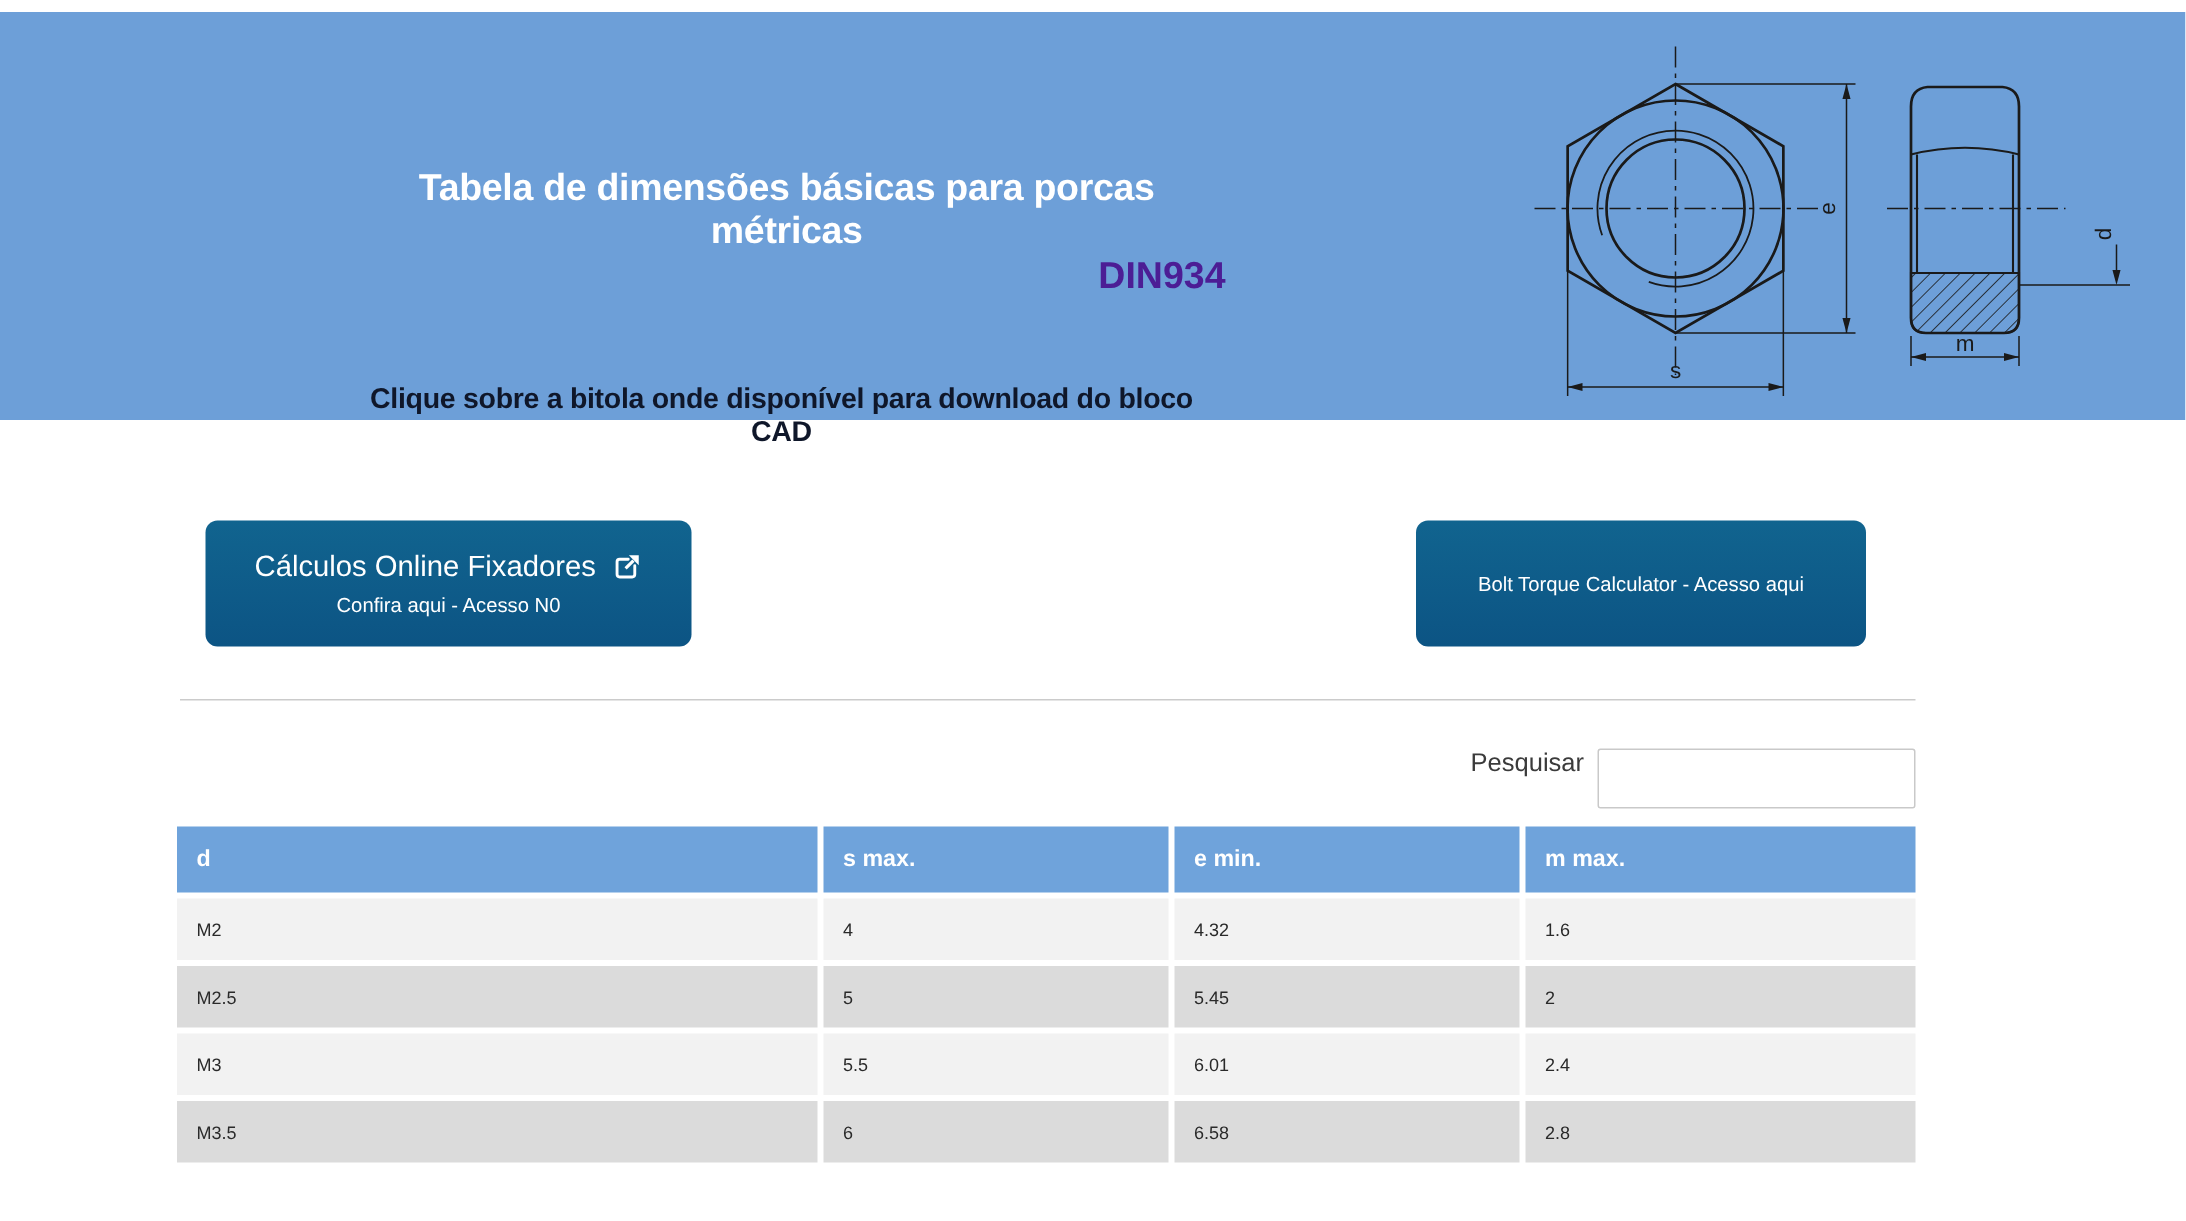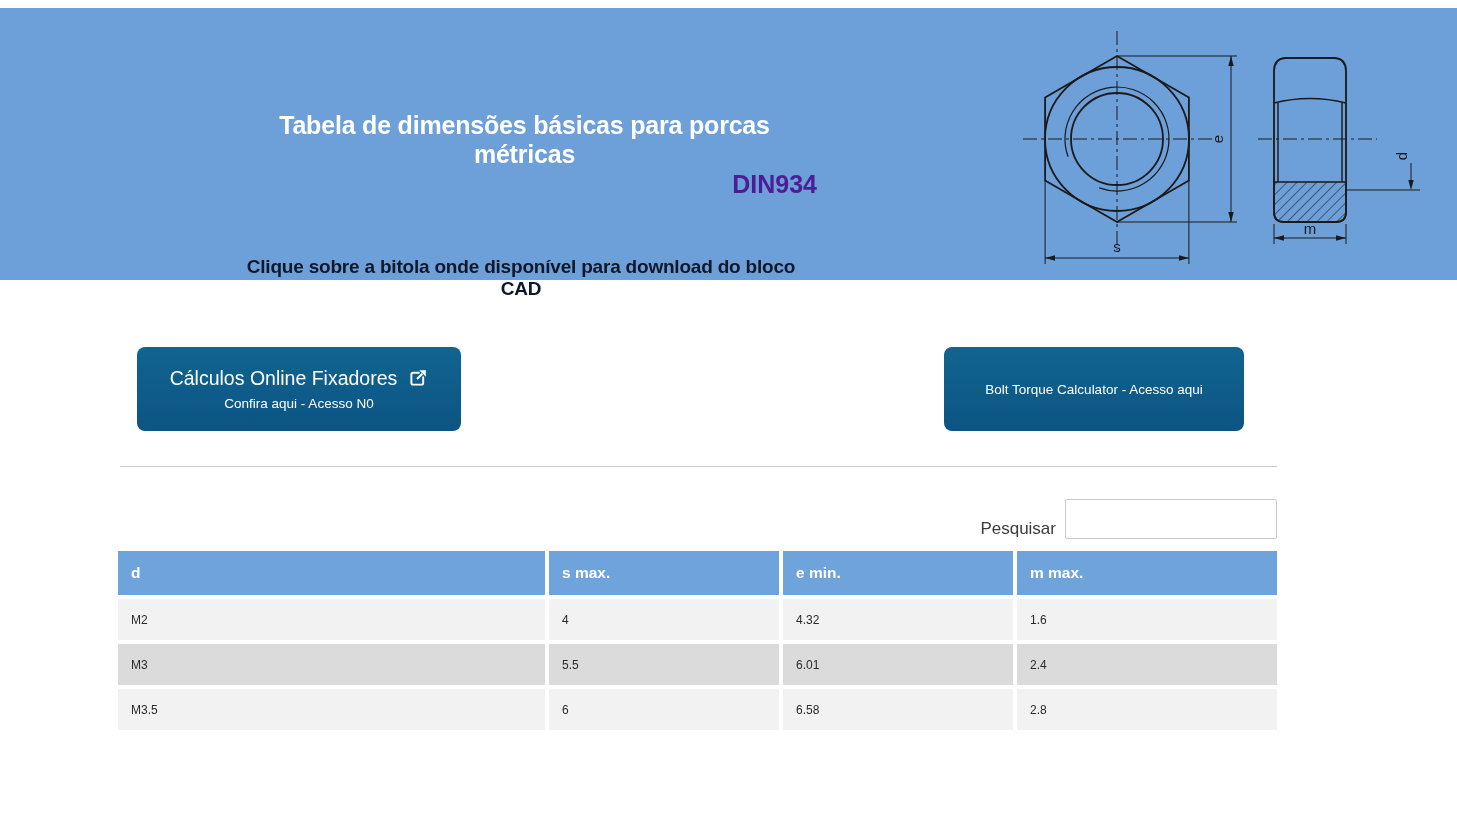--- a/index.html
+++ b/index.html
@@ -33,21 +33,21 @@
     gap:6px;font-family:"Liberation Sans",sans-serif;}
   .cta .main{font-size:19.5px;font-weight:400;display:flex;align-items:center;gap:10px;}
   .cta .sub{font-size:13.5px;font-weight:400;}
   #btn-fixadores{left:137px;top:347px;width:324px;}
   #btn-torque{left:944px;top:347px;width:300px;}
 
   .divider{position:absolute;left:120px;top:466px;width:1157px;height:1px;
     background:var(--divider);}
 
   .search-bar{position:absolute;left:900px;top:499px;width:377px;height:40px;
-    display:flex;align-items:flex-end;justify-content:flex-end;gap:9px;}
+    display:flex;align-items:flex-start;justify-content:flex-end;gap:9px;}
   .search-bar label{font-size:17px;color:#3b3b3b;}
   .search-bar input{width:212px;height:40px;border:1px solid #c9c9c9;border-radius:2px;
     font-size:16px;padding:0 8px;outline:none;background:#fff;}
 
   table.dim{position:absolute;left:114px;top:547px;width:1167px;
     border-collapse:separate;border-spacing:4px;table-layout:fixed;}
   table.dim th{background:var(--table-header-bg);color:#fff;text-align:left;
     font-size:15.5px;font-weight:700;height:44px;padding:0 0 0 13px;vertical-align:middle;}
   table.dim td{font-size:12px;color:#2a2a2a;height:41px;padding:0 0 0 13px;
     vertical-align:middle;}
@@ -158,20 +158,26 @@
       </tr>
   </thead>
   <tbody>
       <tr>
         <td>M2</td>
         <td>4</td>
         <td>4.32</td>
         <td>1.6</td>
       </tr>
       <tr>
+        <td>M2.5</td>
+        <td>5</td>
+        <td>5.45</td>
+        <td>2</td>
+      </tr>
+      <tr>
         <td>M3</td>
         <td>5.5</td>
         <td>6.01</td>
         <td>2.4</td>
       </tr>
       <tr>
         <td>M3.5</td>
         <td>6</td>
         <td>6.58</td>
         <td>2.8</td>

